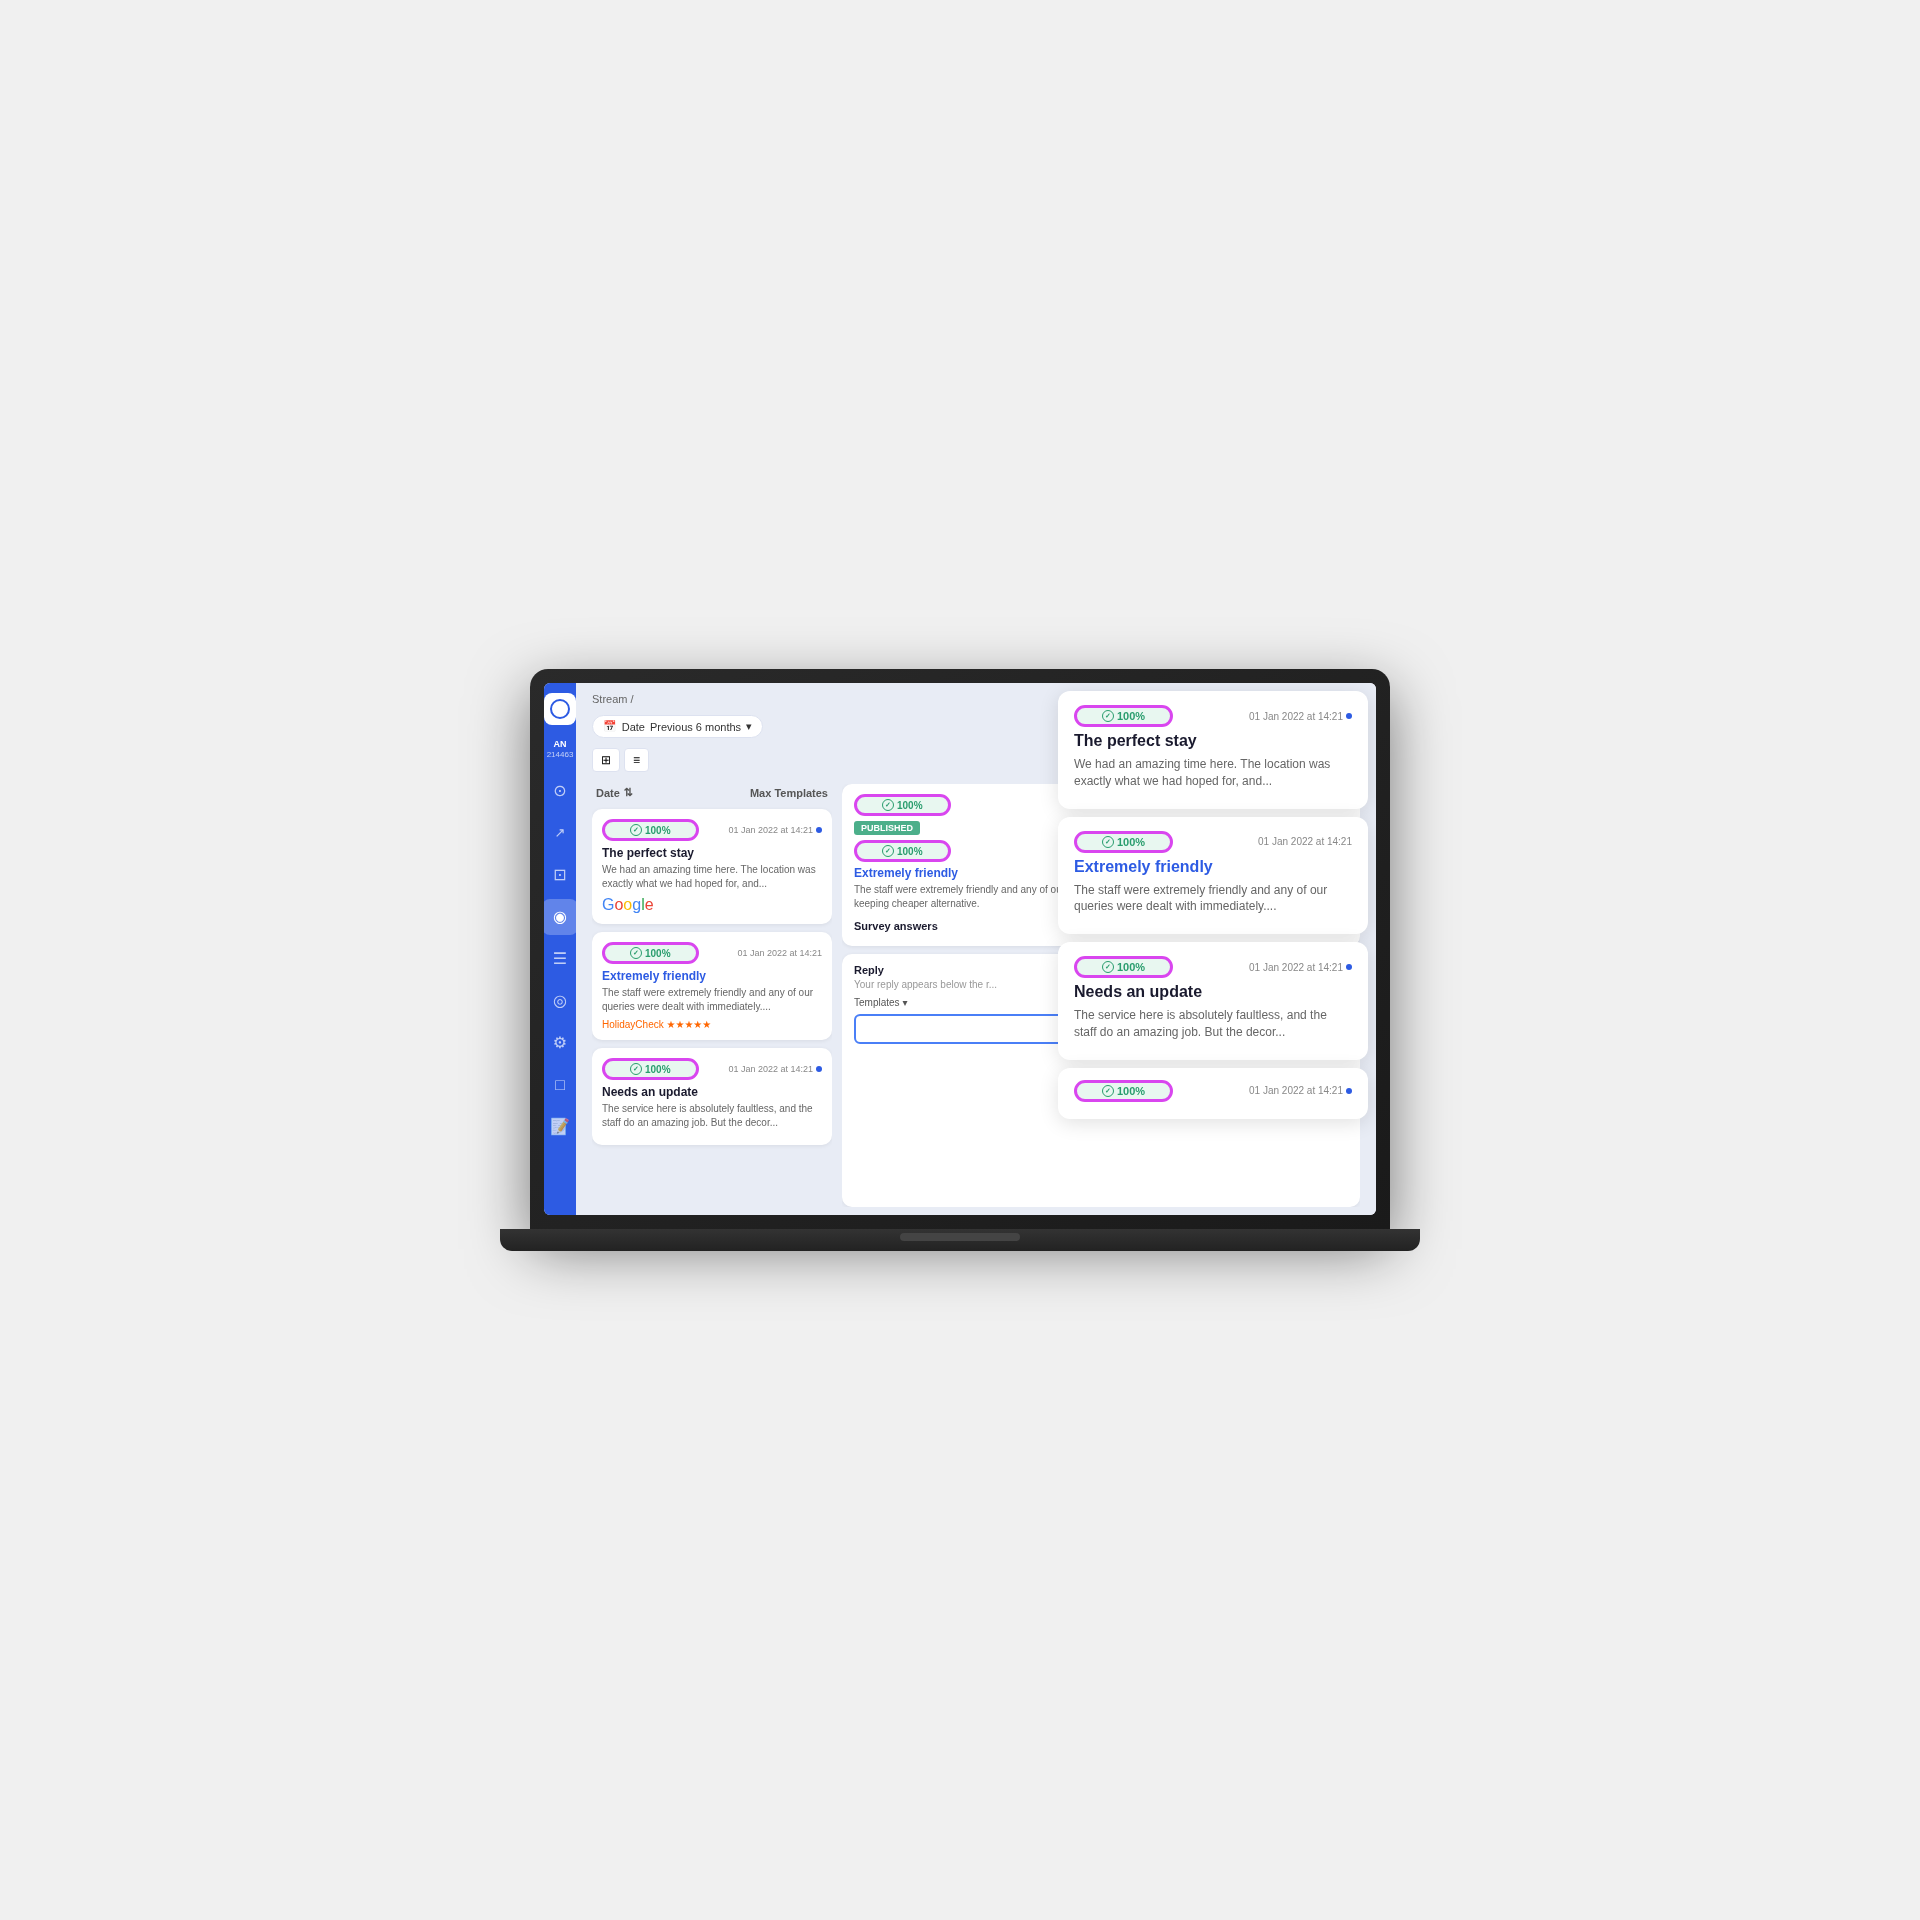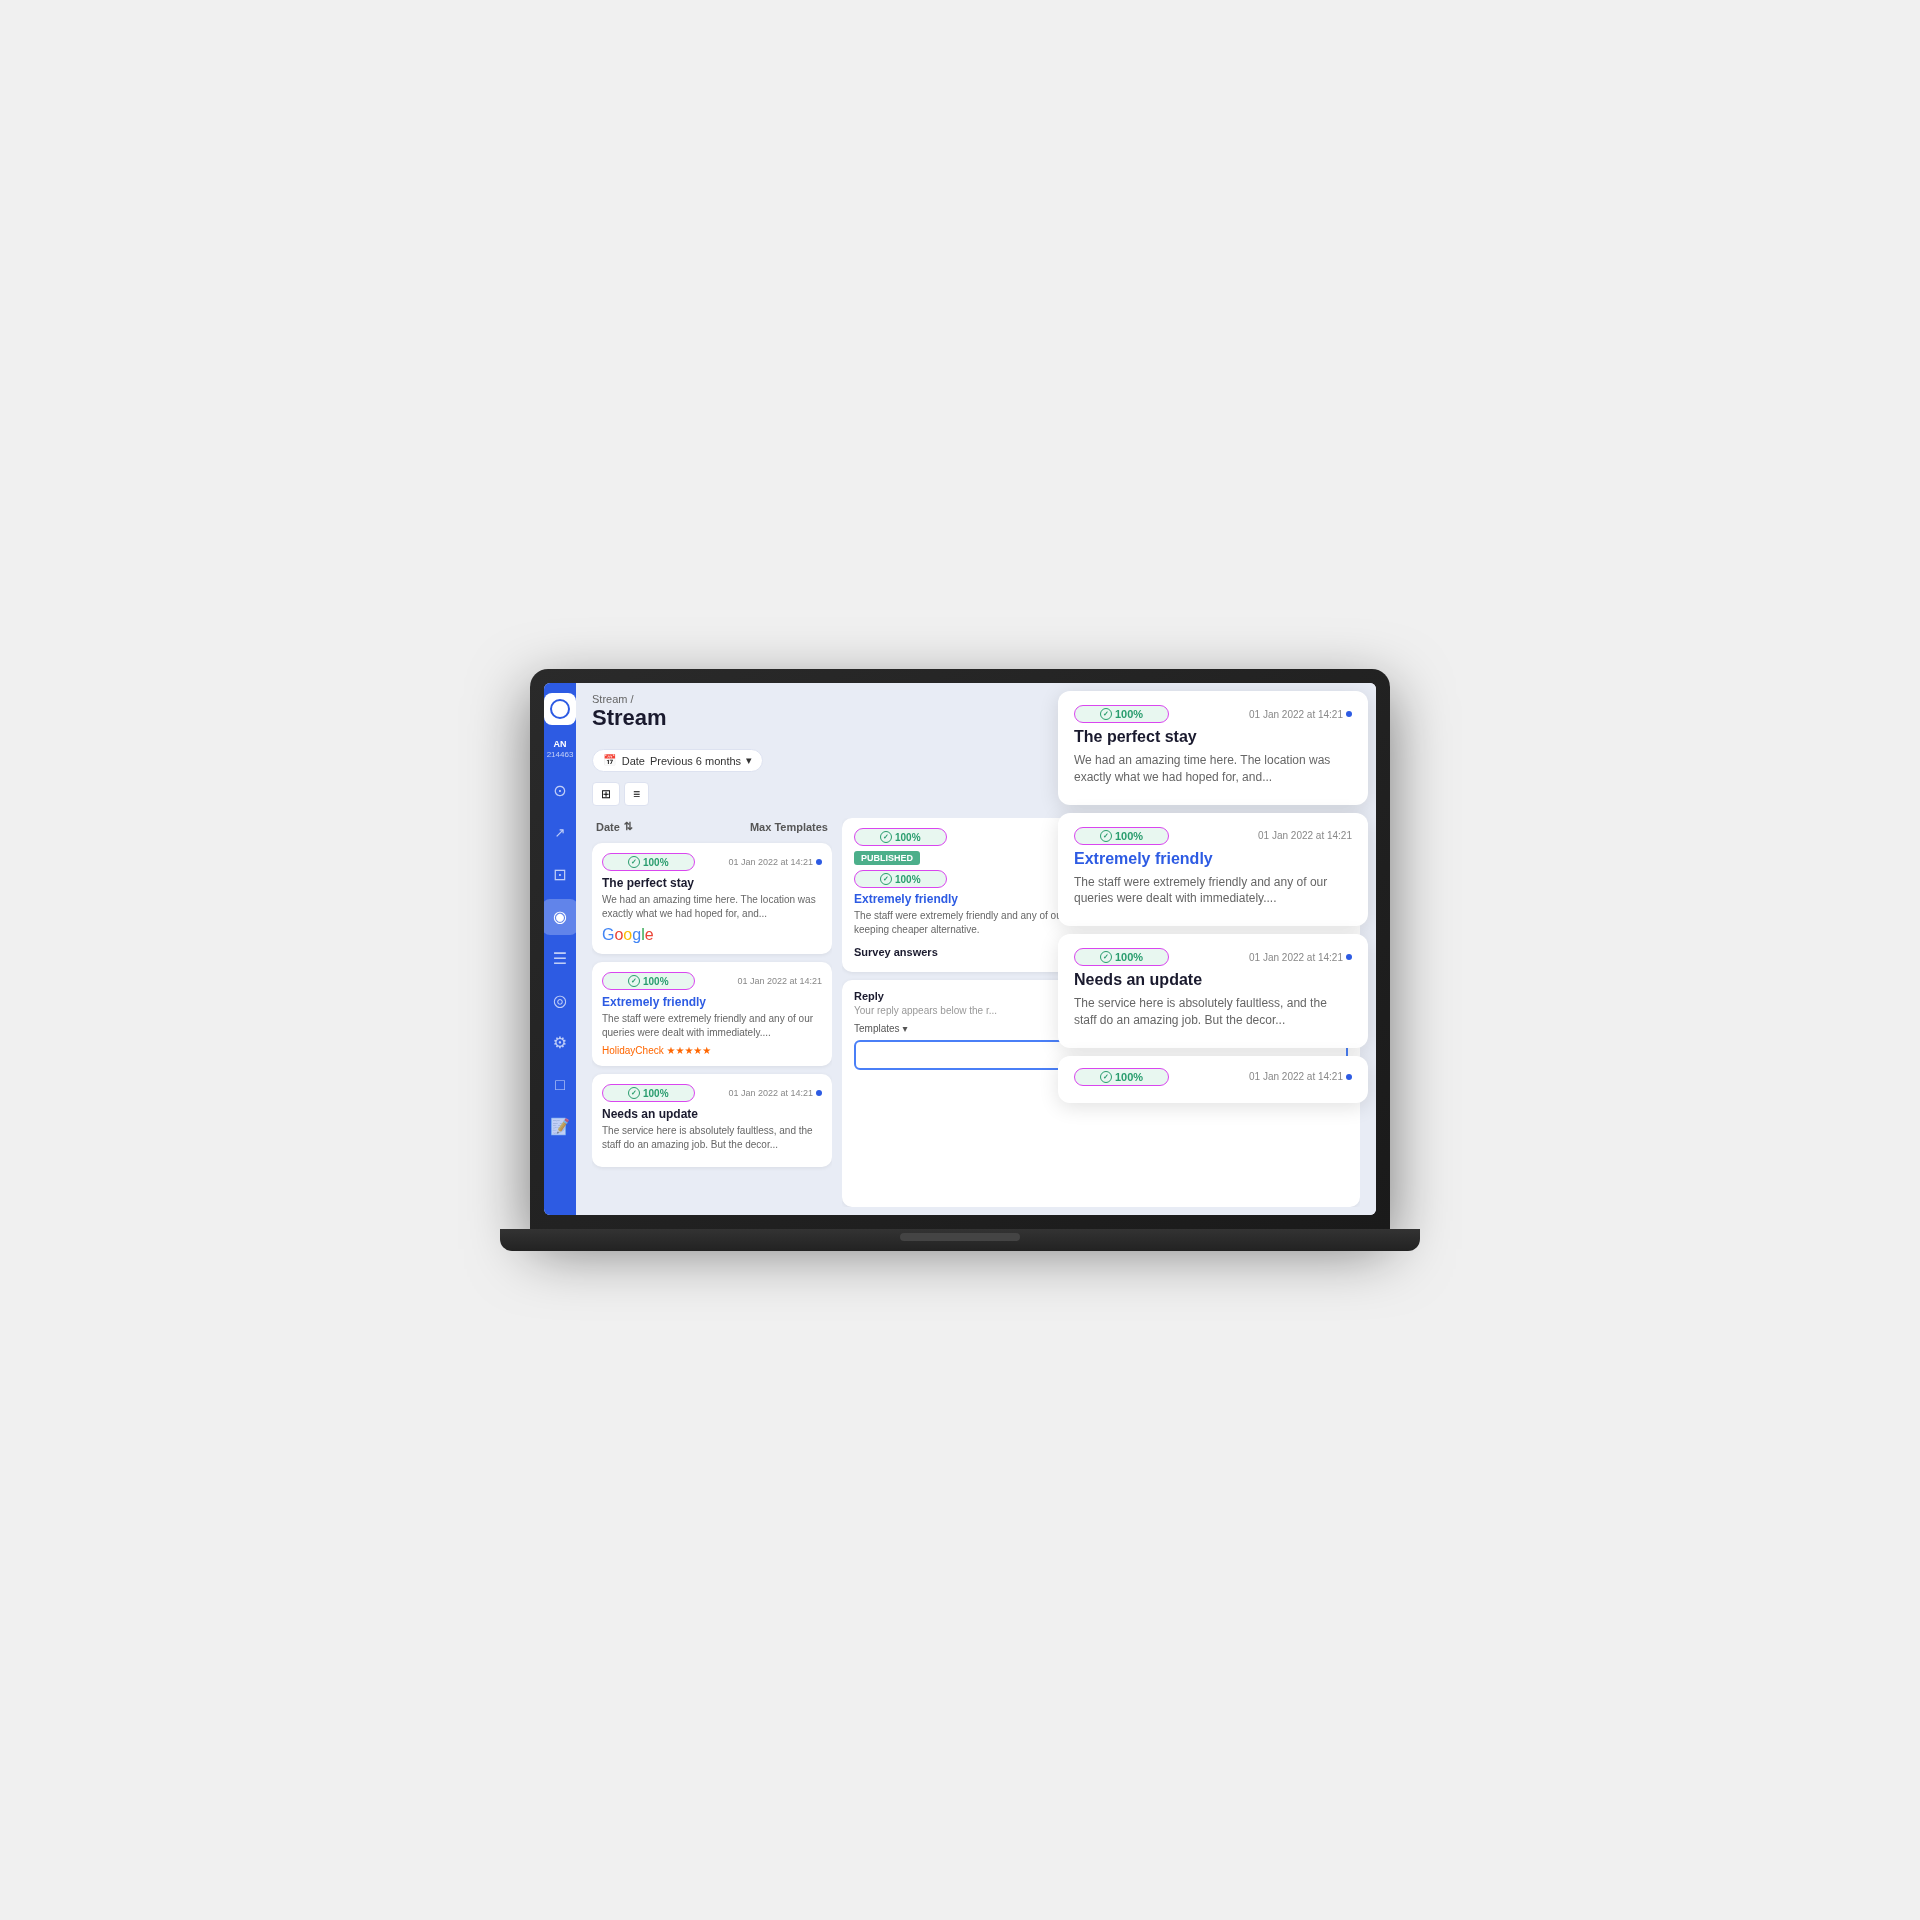--- a/index.html
+++ b/index.html
@@ -225,21 +225,21 @@
       align-items: center;
       justify-content: space-between;
       margin-bottom: 5px;
     }
 
     .score-badge {
       display: flex;
       align-items: center;
       gap: 3px;
       background: #e8f7f0;
-      border: 1px solid #d946ef;
+      border: 3px solid #d946ef;
       border-radius: 20px;
       padding: 2px 25px;
       font-size: 10px;
       color: #2a9d6e;
       font-weight: 600;
     }
 
     .score-circle {
       width: 12px;
       height: 12px;
@@ -457,21 +457,20 @@
             <div class="sidebar-icon">☰</div>
             <div class="sidebar-icon">◎</div>
             <div class="sidebar-icon">⚙</div>
             <div class="sidebar-icon">□</div>
             <div class="sidebar-icon">📝</div>
           </div>
 
           <div class="main-content">
             <div class="top-bar">
               <div class="breadcrumb">Stream /</div>
-              <div class="page-title">Stream</div>
             </div>
 
             <div class="filter-bar">
               <div class="filter-btn">
                 <span>📅</span>
                 <span>Date</span>
                 <span>Previous 6 months</span>
                 <span>▾</span>
               </div>
             </div>

